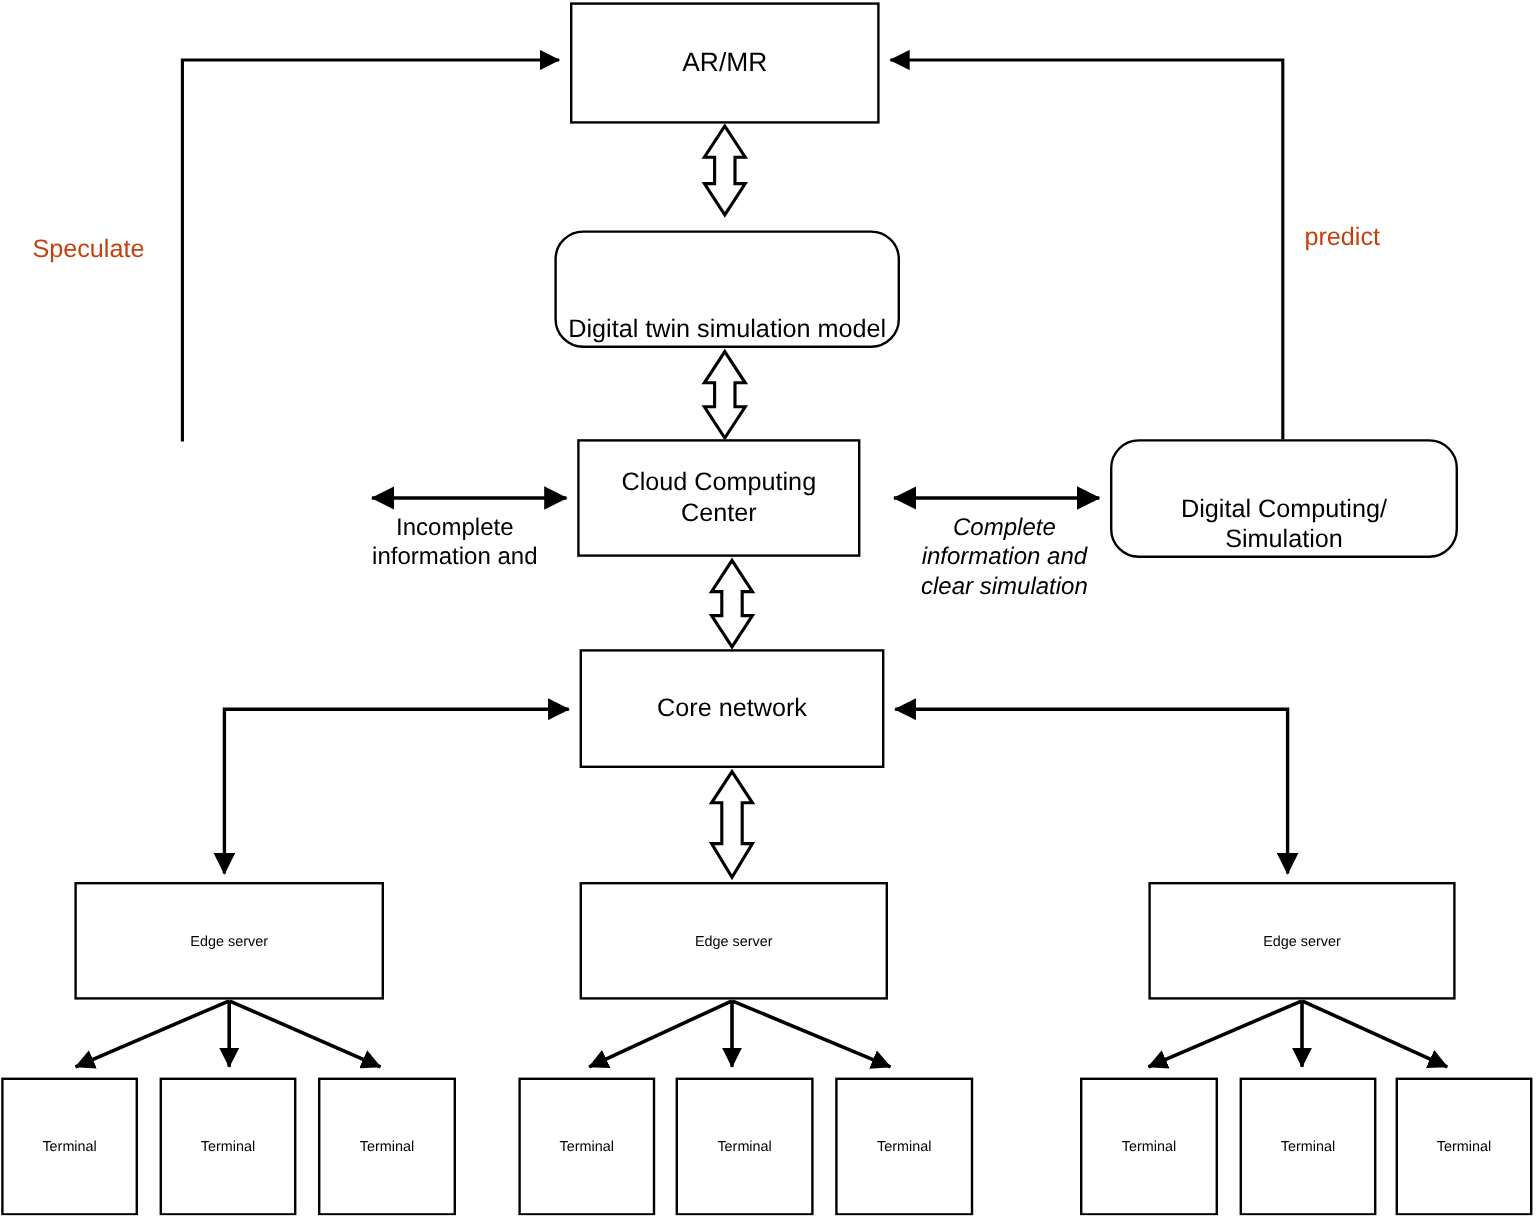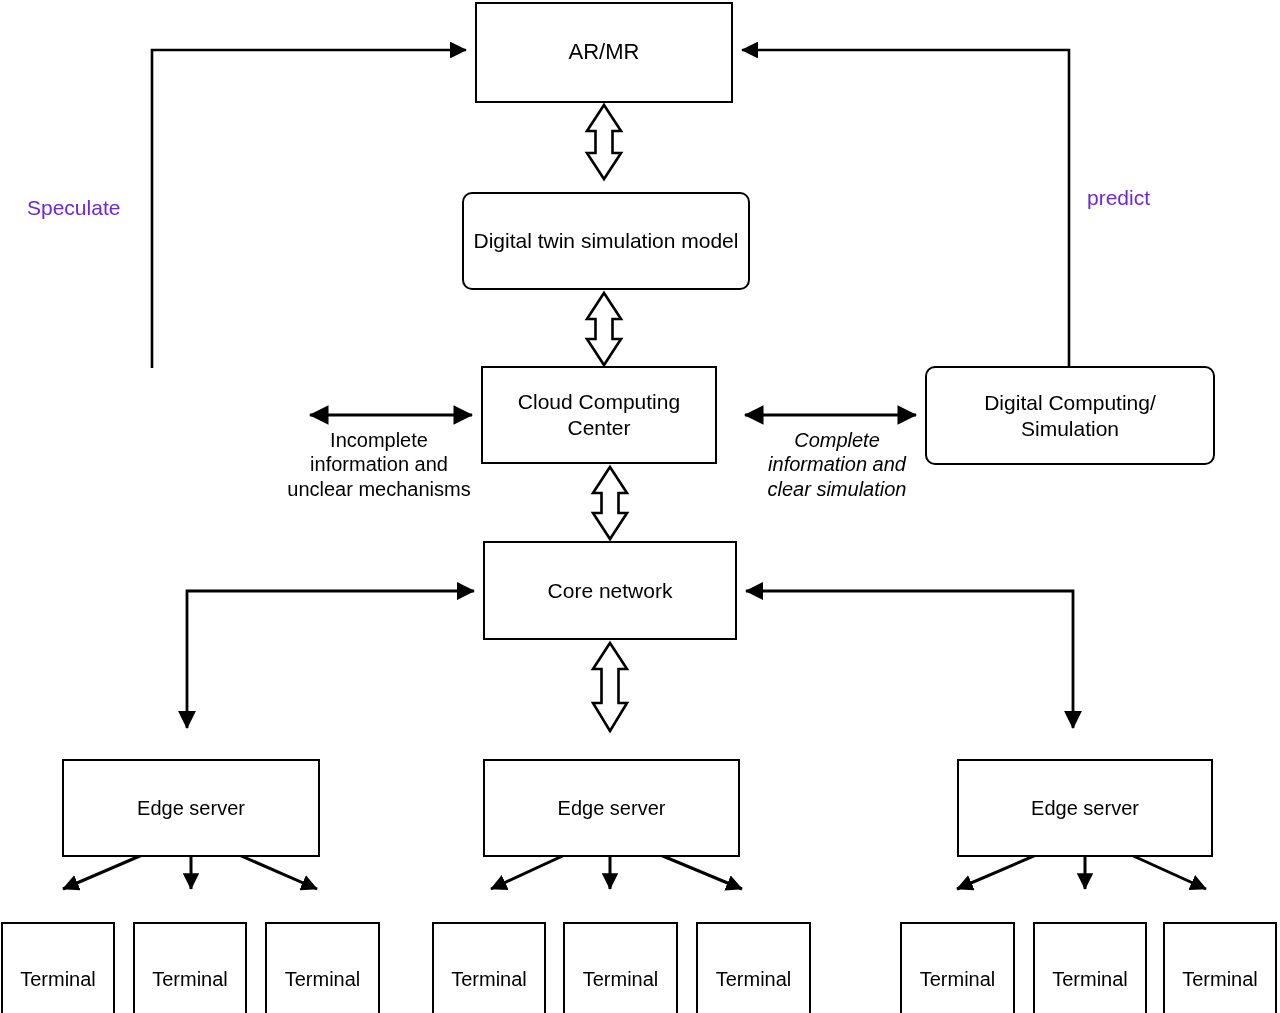--- a/index.html
+++ b/index.html
@@ -4,26 +4,26 @@
 <style>
   html,body{margin:0;padding:0;background:#ffffff;}
   body{font-family:"Liberation Sans","DejaVu Sans",sans-serif;color:#000;}
   #canvas{position:relative;width:1280px;height:1013px;background:#fff;overflow:hidden;}
   svg#wires{position:absolute;left:0;top:0;width:1280px;height:1013px;}
   .node{position:absolute;box-sizing:border-box;border:2.5px solid #000;background:#fff;
         display:flex;align-items:center;justify-content:center;text-align:center;
         line-height:1.22;z-index:2;}
   .node span{display:block;padding:0 6px;}
   .rect{border-radius:0;align-items:center;}
-  .round{border-radius:10px;}
+  .round{border-radius:24px;align-items:flex-end;}
   .f22{font-size:22px;}
   .f21{font-size:21px;}
-  .f20{font-size:20px;margin-top:24px;}
+  .f20{font-size:12px;}
   .edge-label{position:absolute;font-size:20px;line-height:1.22;text-align:center;z-index:3;color:#000;}
-  .side-label{position:absolute;font-size:21px;z-index:3;color:#6d28d9;white-space:nowrap;}
+  .side-label{position:absolute;font-size:21px;z-index:3;color:#c2410c;white-space:nowrap;}
 </style>
 </head>
 <body>
 
 <div id="canvas">
 
   <svg id="wires" viewBox="0 0 1280 1013" xmlns="http://www.w3.org/2000/svg">
     <defs>
       <marker id="solidArrow" viewBox="0 0 10 10" refX="9.5" refY="5" markerWidth="6.5" markerHeight="6.5" orient="auto-start-reverse">
         <path d="M 0 0 L 10 5 L 0 10 z" fill="#000"></path>
@@ -165,21 +165,20 @@
     <span>Terminal</span>
   </div>
 
   <div class="side-label" style="left:27px;top:196px;">Speculate</div>
 
   <div class="side-label" style="left:1087px;top:186px;">predict</div>
 
   <div class="edge-label" style="left:266px;top:428px;width:226px;">
     <div>Incomplete</div>
     <div>information and</div>
-    <div>unclear mechanisms</div>
   </div>
 
   <div class="edge-label" style="left:742px;top:428px;width:190px;font-style:italic;">
     <div>Complete</div>
     <div>information and</div>
     <div>clear simulation</div>
   </div>
 
 </div>
 

